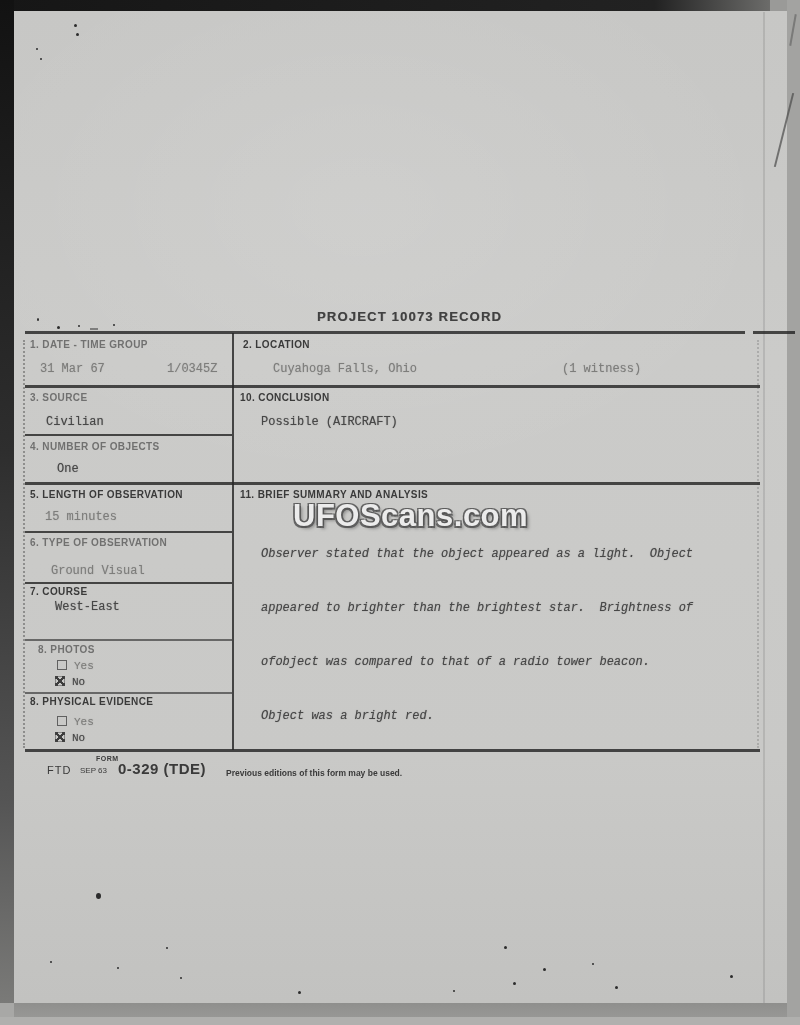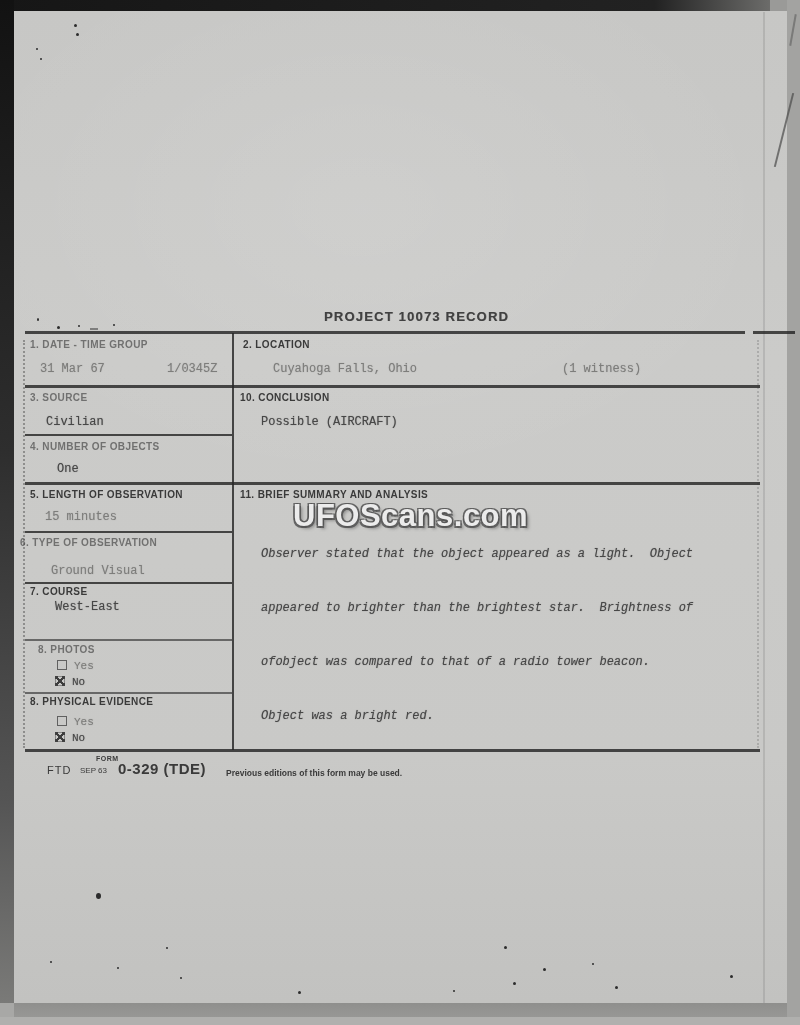--- a/index.html
+++ b/index.html
@@ -25,21 +25,21 @@
   .hline,.vline{position:absolute;background:#262626;opacity:.82;}
   .dotline{position:absolute;width:0;border-left:2px dotted rgba(45,45,45,.38);}
   
   .label{position:absolute;font-family:"Liberation Sans",sans-serif;font-weight:bold;
          font-size:10px;letter-spacing:.4px;color:rgba(38,38,38,.88);white-space:pre;}
   .label.faint{color:rgba(70,70,70,.68);}
   .typed{position:absolute;font-family:"Liberation Mono","DejaVu Sans Mono",monospace;
          font-size:12px;color:#474747;white-space:pre;text-shadow:0 0 1px rgba(70,70,70,.55);}
   .typed.faded{color:#7d7d7b;text-shadow:0 0 1px rgba(120,120,120,.5);}
   .title{position:absolute;font-family:"Liberation Sans",sans-serif;font-weight:bold;
-         font-size:13px;letter-spacing:1.2px;color:#414141;text-shadow:.5px 0 0 rgba(90,90,90,.6);margin-left:7px;}
+         font-size:13px;letter-spacing:1.2px;color:#414141;text-shadow:.5px 0 0 rgba(90,90,90,.6);}
   .footer-text{position:absolute;color:#3a3a3a;font-family:"Liberation Sans",sans-serif;white-space:pre;padding-left:20px;}
   
   .cbox{display:inline-block;width:8px;height:8px;border:1.5px solid rgba(70,70,70,.8);
         margin-right:7px;vertical-align:-1px;position:relative;}
   .cbox.checked{border-color:rgba(70,70,70,.5);
         background:
           linear-gradient(45deg,transparent 40%,#3d3d3d 40%,#3d3d3d 60%,transparent 60%),
           linear-gradient(-45deg,transparent 40%,#3d3d3d 40%,#3d3d3d 60%,transparent 60%);}
   
   .watermark{position:absolute;left:293px;top:498px;z-index:5;
@@ -130,21 +130,21 @@
 
   <div class="typed" style="left:261px;top:509px;line-height:18px;font-style:italic;">
     <div>Observer stated that the object appeared as a light.  Object</div>
     <div class="faded" style="position:static;">appeared to brighter than the brightest star.  Brightness of</div>
     <div>ofobject was compared to that of a radio tower beacon.</div>
     <div>Object was a bright red.</div>
   </div>
 
   <div class="watermark">UFOScans.com</div>
 
-  <div class="label faint" style="left:20px;top:537px;">6. TYPE OF OBSERVATION</div>
+  <div class="label faint" style="left:30px;top:537px;">6. TYPE OF OBSERVATION</div>
   <div class="typed faded" style="left:51px;top:564px;">Ground Visual</div>
 
   <div class="label" style="left:30px;top:586px;">7. COURSE</div>
   <div class="typed" style="left:55px;top:600px;">West-East</div>
 
   <div class="label faint" style="left:38px;top:644px;text-align:right;">8. PHOTOS</div>
   <div class="typed faded" style="left:57px;top:660px;font-size:11px;"><span class="cbox"></span><span>Yes</span></div>
   <div class="typed" style="left:55px;top:676px;font-size:11px;"><span class="cbox checked"></span><span>No</span></div>
 
   <div class="label" style="left:30px;top:696px;">8. PHYSICAL EVIDENCE</div>

